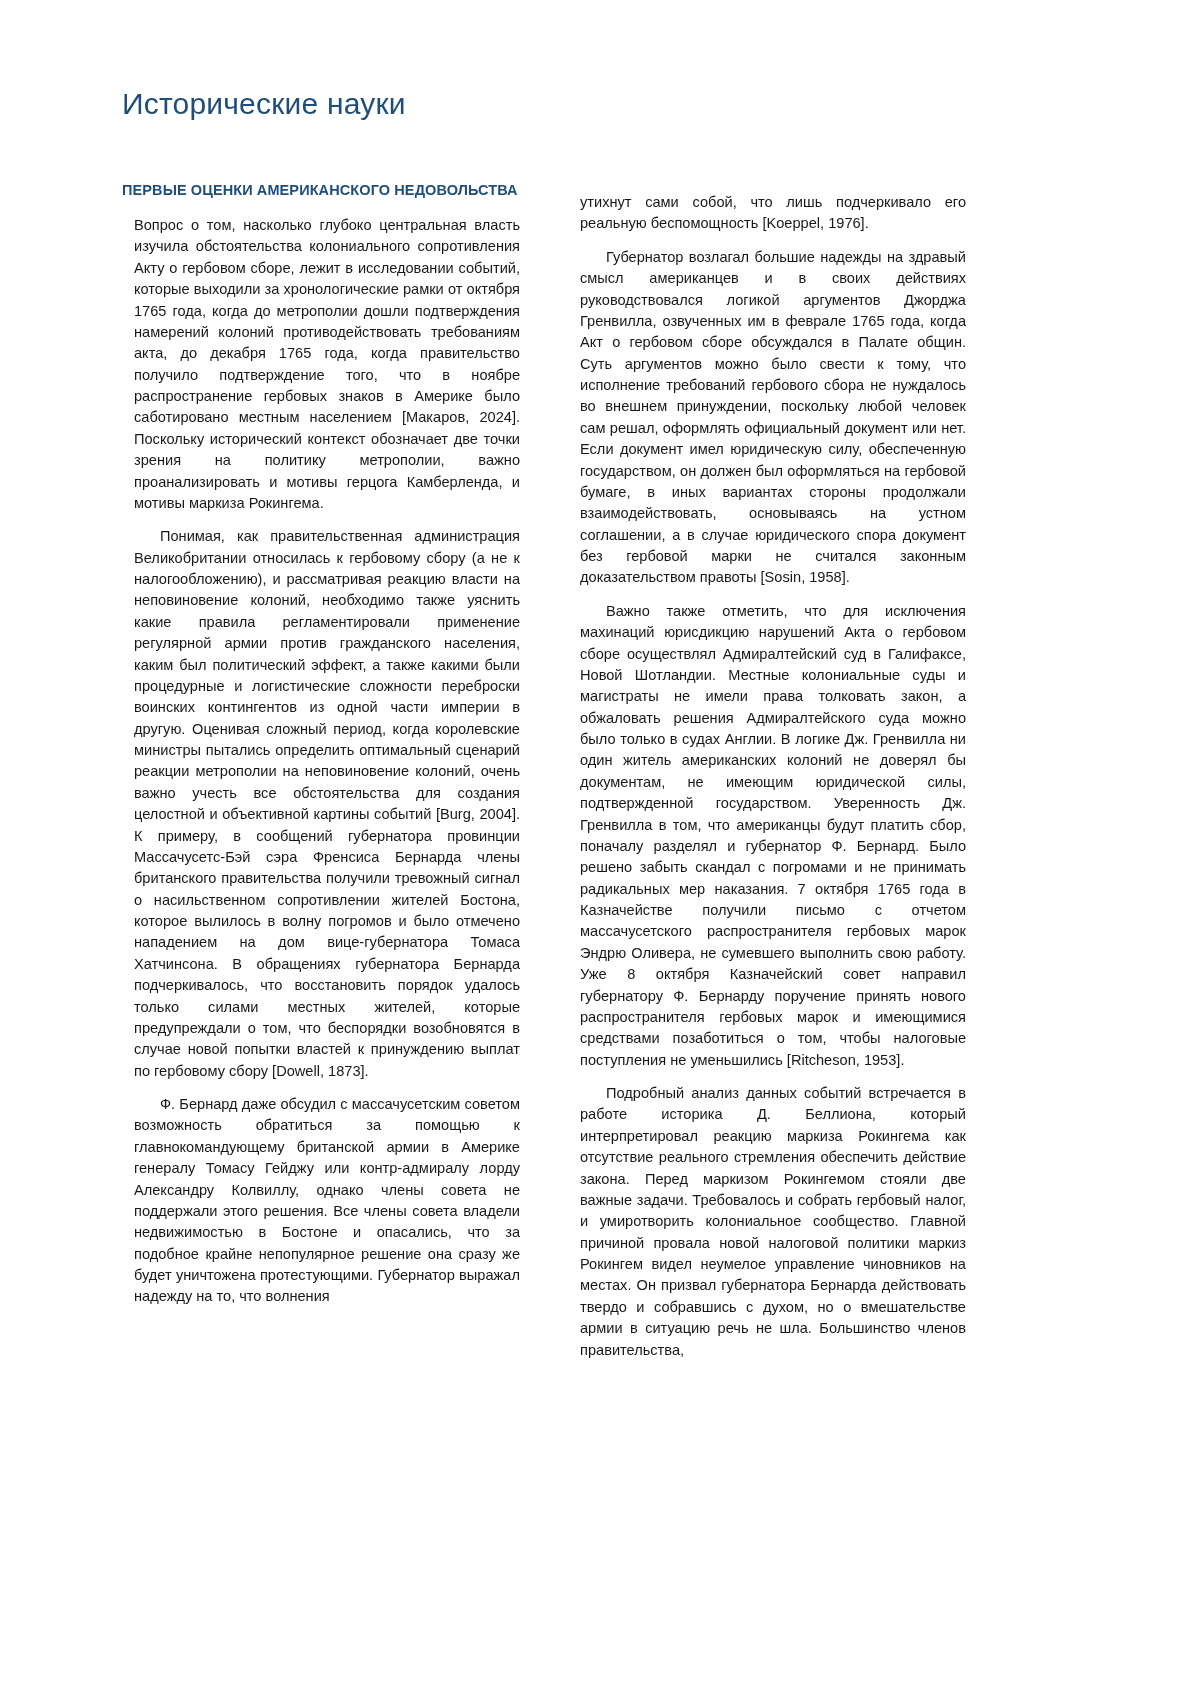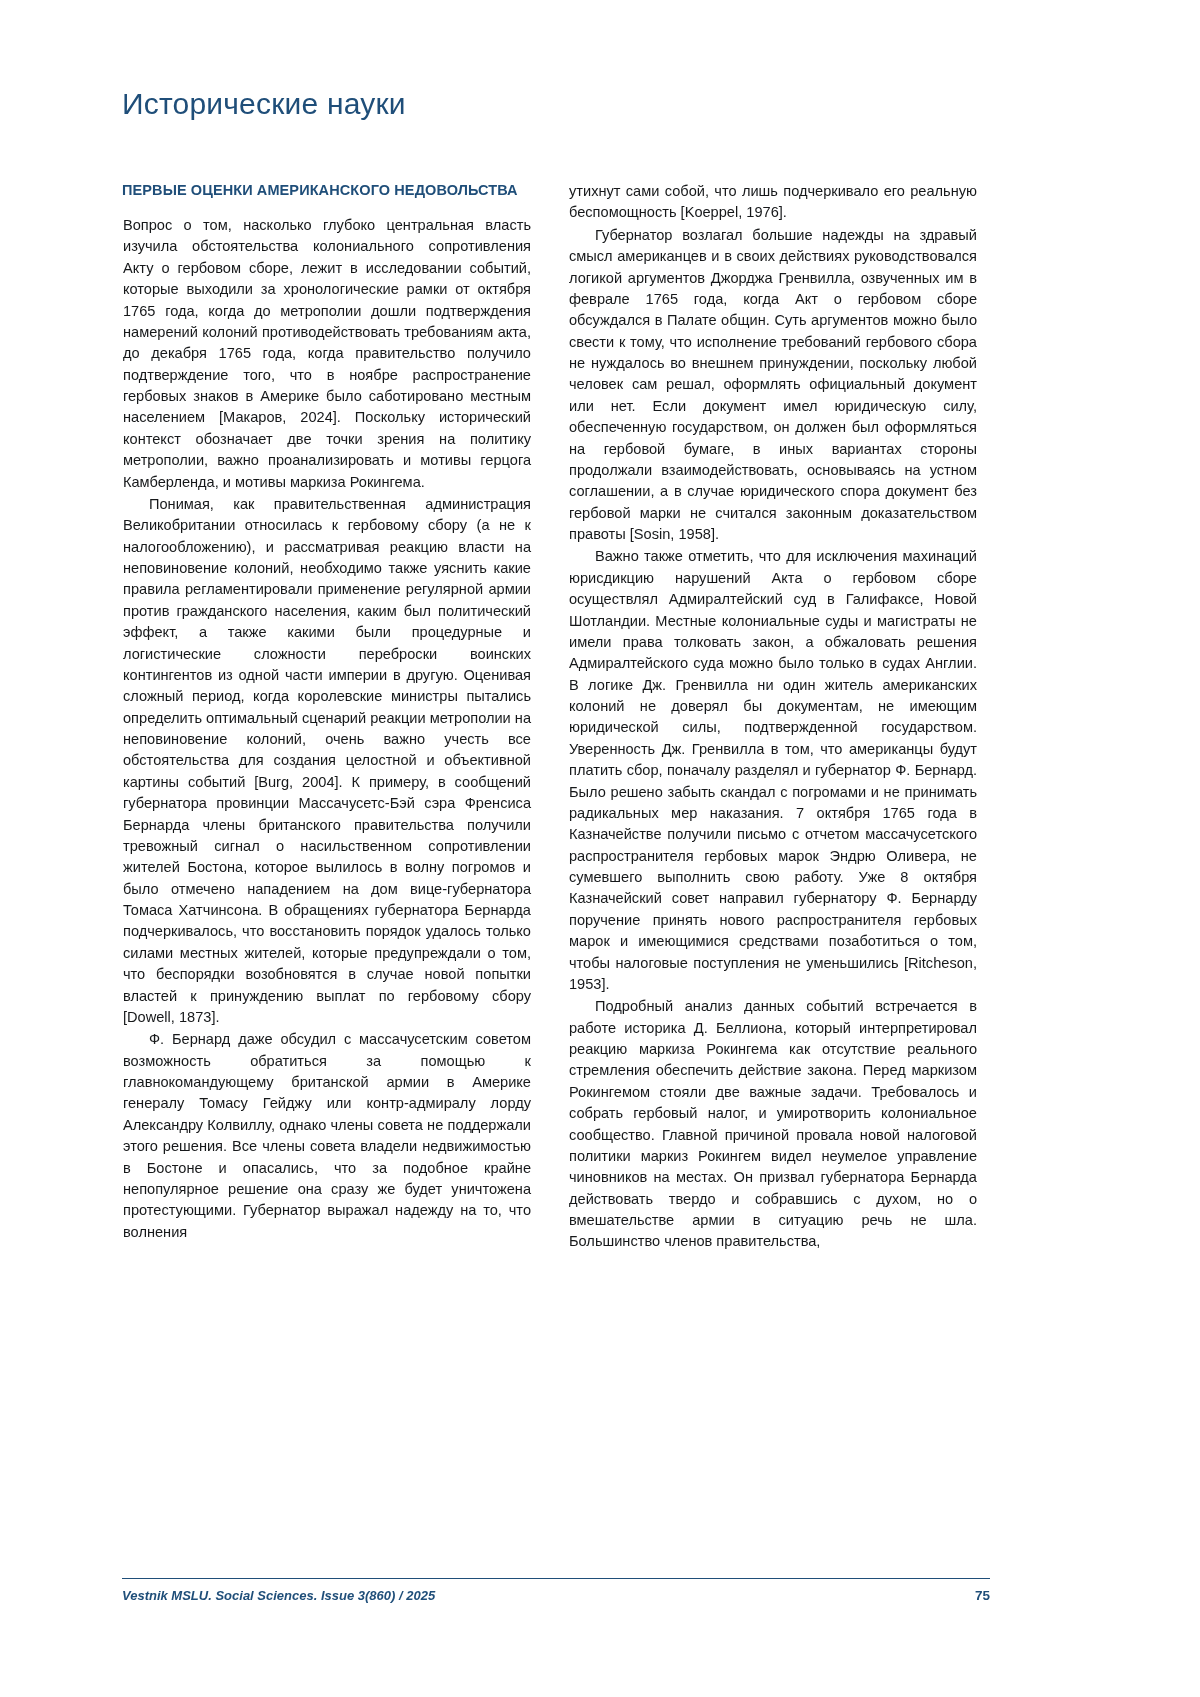--- a/index.html
+++ b/index.html
@@ -47,21 +47,21 @@
   .article-heading {
     font-size: 14.5px;
     font-weight: bold;
     color: #1f4e79;
     line-height: 1.45;
     letter-spacing: 0.1px;
     margin: 0 0 14px 0;
     text-transform: uppercase;
   }
   p.body {
-    margin: 1px;
+    margin: 12px;
     font-size: 14.6px;
     line-height: 1.465;
     text-align: justify;
     text-justify: inter-word;
     hyphens: auto;
     -webkit-hyphens: auto;
     color: #16181a;
   }
   p.body + p.body {
     text-indent: 26px;
@@ -107,18 +107,14 @@
 
     <div class="col">
       <p class="body">утихнут сами собой, что лишь подчеркивало его реальную беспомощность [Koeppel, 1976].</p>
       <p class="body">Губернатор возлагал большие надежды на здравый смысл американцев и в своих действиях руководствовался логикой аргументов Джорджа Гренвилла, озвученных им в феврале 1765 года, когда Акт о гербовом сборе обсуждался в Палате общин. Суть аргументов можно было свести к тому, что исполнение требований гербового сбора не нуждалось во внешнем принуждении, поскольку любой человек сам решал, оформлять официальный документ или нет. Если документ имел юридическую силу, обеспеченную государством, он должен был оформляться на гербовой бумаге, в иных вариантах стороны продолжали взаимодействовать, основываясь на устном соглашении, а в случае юридического спора документ без гербовой марки не считался законным доказательством правоты [Sosin, 1958].</p>
       <p class="body">Важно также отметить, что для исключения махинаций юрисдикцию нарушений Акта о гербовом сборе осуществлял Адмиралтейский суд в Галифаксе, Новой Шотландии. Местные колониальные суды и магистраты не имели права толковать закон, а обжаловать решения Адмиралтейского суда можно было только в судах Англии. В логике Дж. Гренвилла ни один житель американских колоний не доверял бы документам, не имеющим юридической силы, подтвержденной государством. Уверенность Дж. Гренвилла в том, что американцы будут платить сбор, поначалу разделял и губернатор Ф. Бернард. Было решено забыть скандал с погромами и не принимать радикальных мер наказания. 7 октября 1765 года в Казначействе получили письмо с отчетом массачусетского распространителя гербовых марок Эндрю Оливера, не сумевшего выполнить свою работу. Уже 8 октября Казначейский совет направил губернатору Ф. Бернарду поручение принять нового распространителя гербовых марок и имеющимися средствами позаботиться о том, чтобы налоговые поступления не уменьшились [Ritcheson, 1953].</p>
       <p class="body">Подробный анализ данных событий встречается в работе историка Д. Беллиона, который интерпретировал реакцию маркиза Рокингема как отсутствие реального стремления обеспечить действие закона. Перед маркизом Рокингемом стояли две важные задачи. Требовалось и собрать гербовый налог, и умиротворить колониальное сообщество. Главной причиной провала новой налоговой политики маркиз Рокингем видел неумелое управление чиновников на местах. Он призвал губернатора Бернарда действовать твердо и собравшись с духом, но о вмешательстве армии в ситуацию речь не шла. Большинство членов правительства,</p>
     </div>
 
   </div>
 
-  <div class="footer">
-    <div class="footer-left">Vestnik MSLU. Social Sciences. Issue 3(860) / 2025</div>
-    <div class="footer-right">75</div>
-  </div>
 
 </div>
 
 </body></html>

